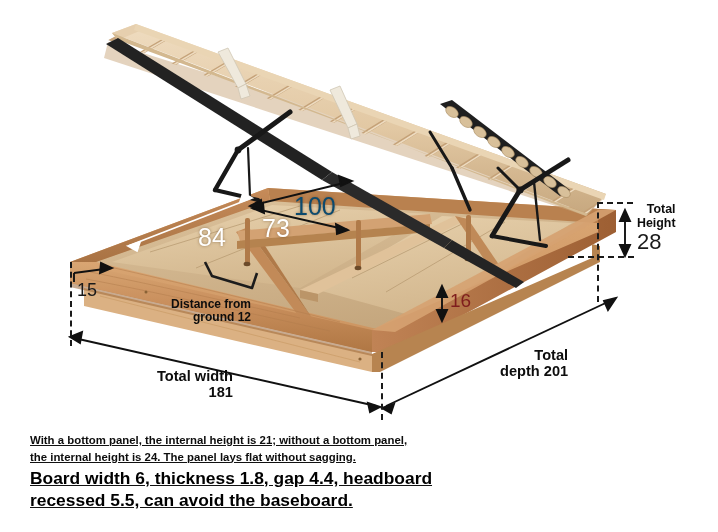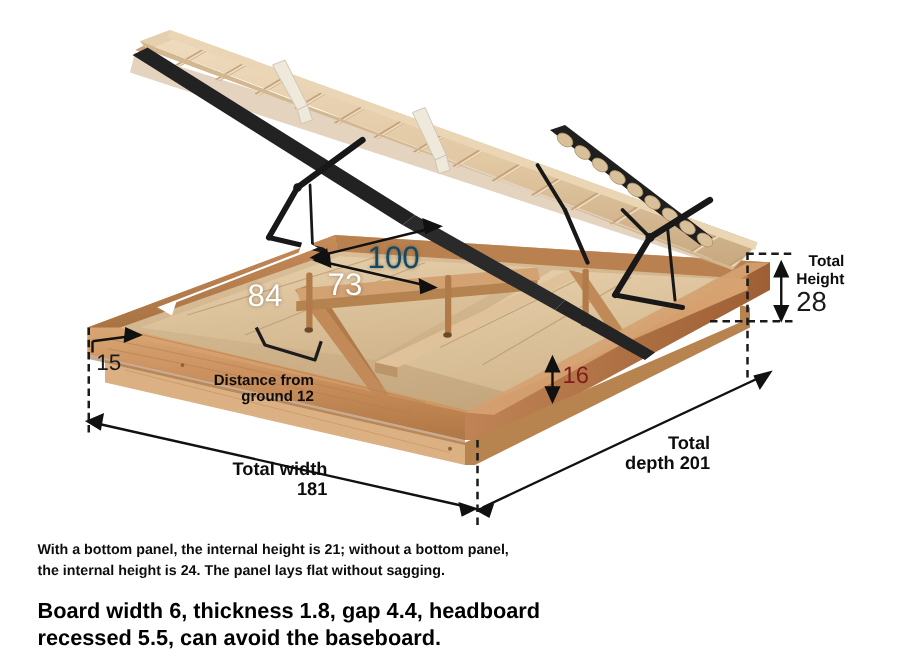--- a/index.html
+++ b/index.html
@@ -8,23 +8,23 @@
 
   #stage{position:absolute;inset:0;width:718px;height:532px;}
   .lbl{position:absolute;font-weight:bold;line-height:1.12;white-space:pre;text-align:right;}
   .lbl-lt{position:absolute;font-weight:400;line-height:1;white-space:pre;}
 
   
   .dash-v{position:absolute;border-left:2px dashed #1a1a1a;}
   .dash-h{position:absolute;border-top:2px dashed #1a1a1a;}
 
   
-  #notes{position:absolute;left:30px;top:432px;width:470px;}
+  #notes{position:absolute;left:30px;top:432px;width:470px;text-decoration:underline;}
   .note-sm{font-size:11.4px;font-weight:bold;line-height:1.45;color:#0d0d0d;}
-  .note-lg{font-size:17.4px;font-weight:bold;line-height:1.25;color:#000;margin-top:13px;}
+  .note-lg{font-size:17.4px;font-weight:bold;line-height:1.25;color:#000;margin-top:3px;}
 
   svg{display:block;}
 </style>
 </head>
 <body>
 
 <div id="stage">
 
   <svg width="718" height="532" viewBox="0 0 718 532" style="position:absolute;left:0;top:0;">
     <defs>
@@ -307,21 +307,21 @@
   <div class="lbl-lt" style="left:450px;top:291px;font-size:19px;color:#7f1d1d;">16</div>
 
   <div class="lbl" style="left:637px;top:203px;font-size:12.4px;color:#0d0d0d;">Total
 Height</div>
 
   <div class="lbl-lt" style="left:637px;top:231px;font-size:22px;color:#1a1a1a;">28</div>
 
   <div class="lbl" style="left:171px;top:298px;font-size:12px;color:#0d0d0d;">Distance from
 ground 12</div>
 
-  <div class="lbl" style="left:157px;top:368px;font-size:14.6px;color:#0d0d0d;margin-left:29px;">Total width
+  <div class="lbl" style="left:157px;top:368px;font-size:14.6px;color:#0d0d0d;">Total width
 181</div>
 
   <div class="lbl" style="left:500px;top:347px;font-size:14.6px;color:#0d0d0d;">Total
 depth 201</div>
 
   <div id="notes">
     <div class="note-sm" style="white-space:pre;">With a bottom panel, the internal height is 21; without a bottom panel,
 the internal height is 24. The panel lays flat without sagging.</div>
     <div class="note-lg" style="white-space:pre;">Board width 6, thickness 1.8, gap 4.4, headboard
 recessed 5.5, can avoid the baseboard.</div>

